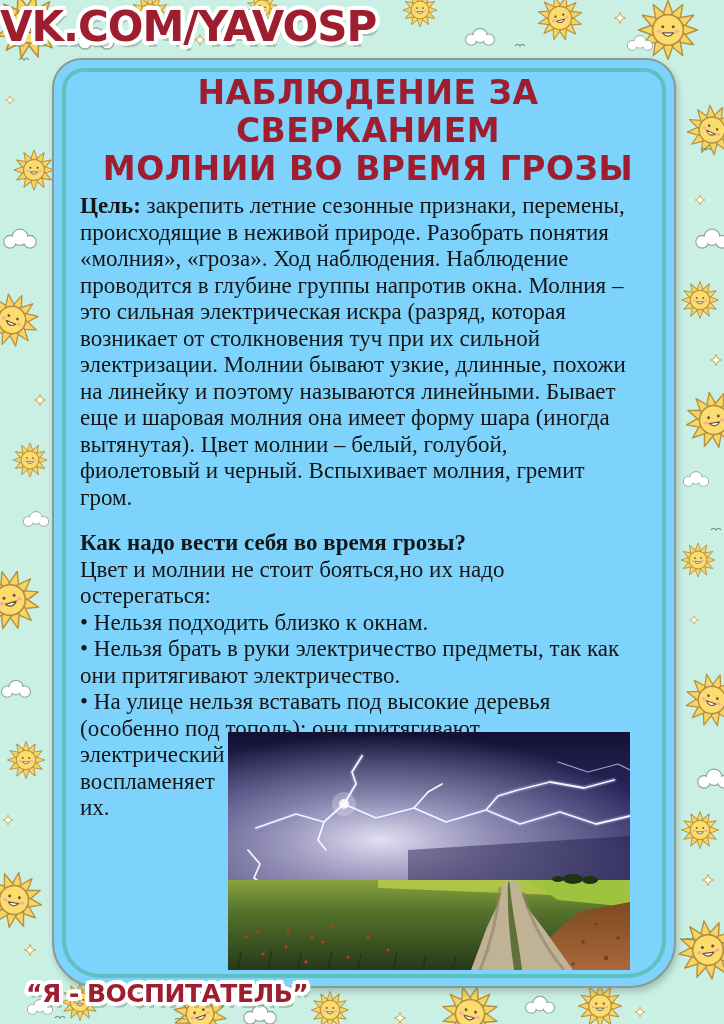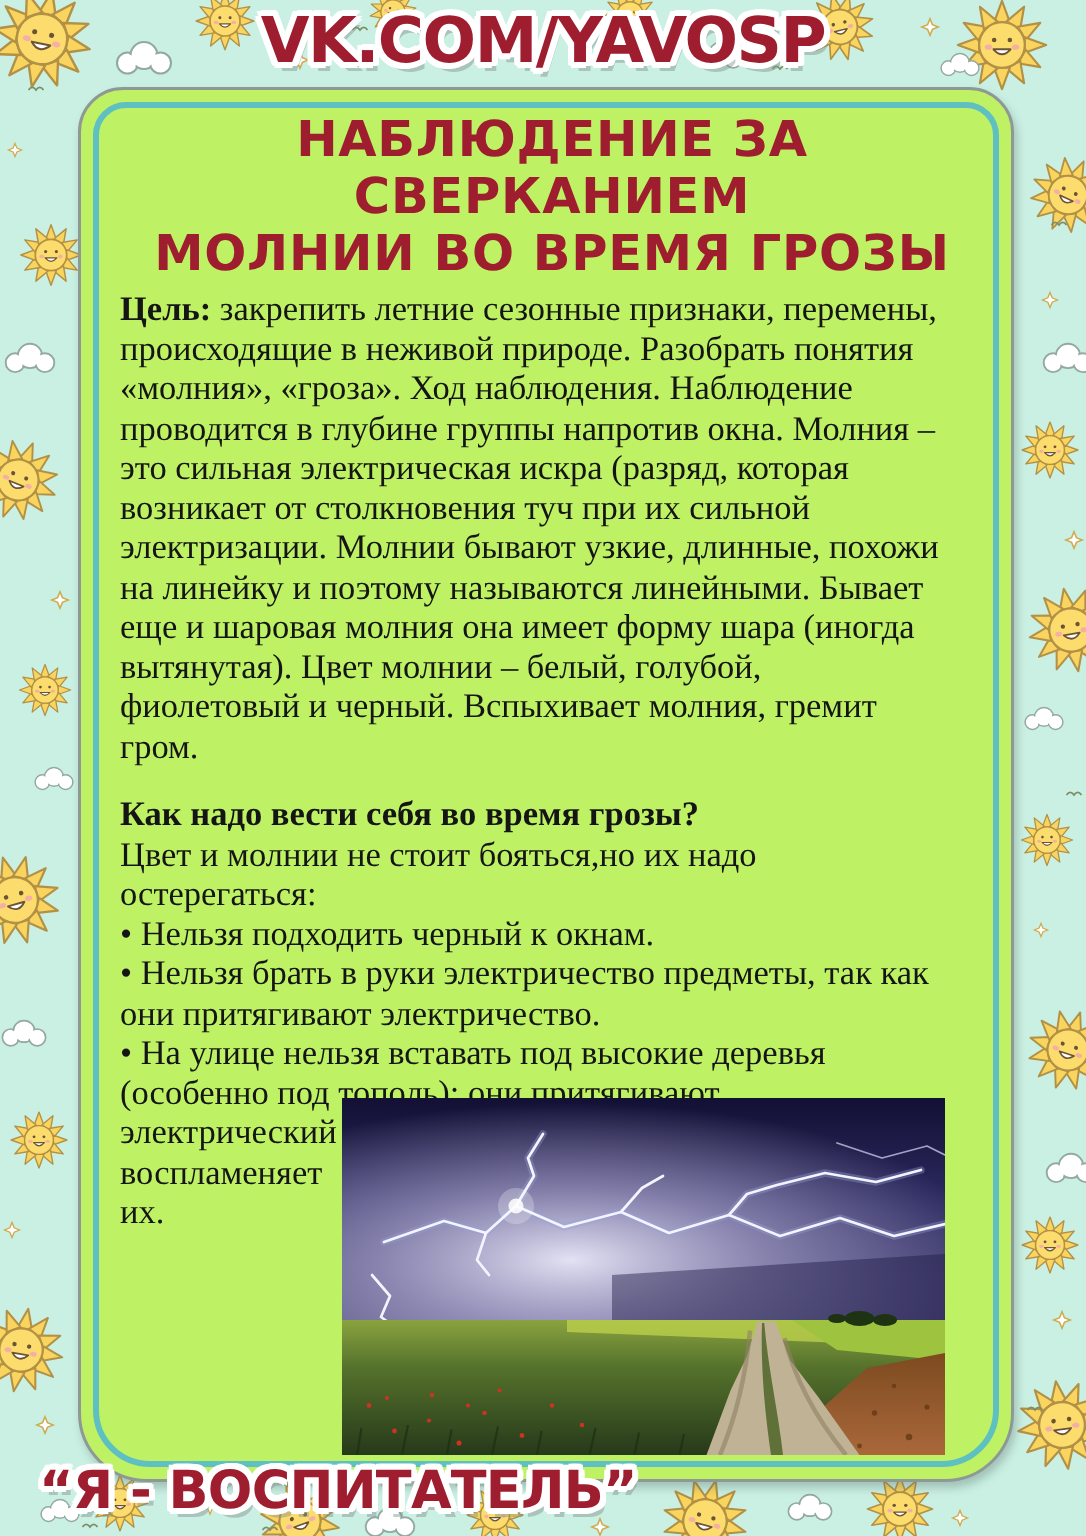--- a/index.html
+++ b/index.html
@@ -7,25 +7,25 @@
         font-family:"Liberation Sans",sans-serif;}
   .bg{position:absolute;left:0;top:0;}
   .outlined{
     color:#9e1e2f;font-weight:bold;font-family:"DejaVu Sans",sans-serif;
     text-shadow:
       -3px -3px 0 #fff, 3px -3px 0 #fff, -3px 3px 0 #fff, 3px 3px 0 #fff,
       -4px 0 0 #fff, 4px 0 0 #fff, 0 -4px 0 #fff, 0 4px 0 #fff,
       -4px 2px 0 #fff, 4px 2px 0 #fff, -2px 4px 0 #fff, 2px -4px 0 #fff,
       3px 6px 0 rgba(130,145,138,.45);
   }
-  .header-text{position:absolute;top:2px;left:0;right:0;text-align:center;
+  .header-text{position:absolute;top:2px;left:0;right:0;
     font-size:42px;line-height:50px;letter-spacing:-1px;z-index:4;}
-  .footer-text{position:absolute;left:26px;top:972px;font-size:35px;line-height:44px;
+  .footer-text{position:absolute;left:26px;top:972px;font-size:25px;line-height:44px;
     letter-spacing:-0.5px;z-index:6;white-space:nowrap;}
-  .card{position:absolute;left:52px;top:58px;width:620px;height:926px;background:#bef264;
+  .card{position:absolute;left:52px;top:58px;width:620px;height:926px;background:#7dd3fc;
     border:2px solid #8e9995;border-radius:30px 30px 46px 46px;z-index:2;
     box-shadow:2px 4px 6px rgba(90,110,100,.35);}
   .card-frame{position:absolute;inset:8px;border:4px solid #5ec0c0;
     border-radius:22px 22px 38px 38px;}
   .card-content{position:absolute;left:26px;right:18px;top:12px;bottom:10px;z-index:2;overflow:hidden;}
   .title{margin:2px 0 0;font-family:"DejaVu Sans",sans-serif;font-weight:bold;
     font-size:33px;line-height:38px;color:#9e1e2f;text-align:center;letter-spacing:0.5px;
     white-space:pre-line;}
   .body{margin:0;font-family:"Liberation Serif",serif;font-size:23px;line-height:26.5px;
     color:#151515;white-space:pre-line;}
@@ -164,21 +164,21 @@
 еще и шаровая молния она имеет форму шара (иногда
 вытянутая). Цвет молнии – белый, голубой,
 фиолетовый и черный. Вспыхивает молния, гремит
 гром.</span></p>
 
       <p class="body heading b">Как надо вести себя во время грозы?</p>
 
       <p class="body">Цвет и молнии не стоит бояться,но их надо
 остерегаться:</p>
 
-      <p class="body">• Нельзя подходить черный к окнам.</p>
+      <p class="body">• Нельзя подходить близко к окнам.</p>
       <p class="body">• Нельзя брать в руки электричество предметы, так как
 они притягивают электричество.</p>
       <p class="body">• На улице нельзя вставать под высокие деревья
 (особенно под тополь): они притягивают
 электрический разряд (молнию, который разбивает и
 воспламеняет
 их.</p>
     </div>
 
     <svg class="photo" width="402" height="238" viewBox="0 0 402 238">

